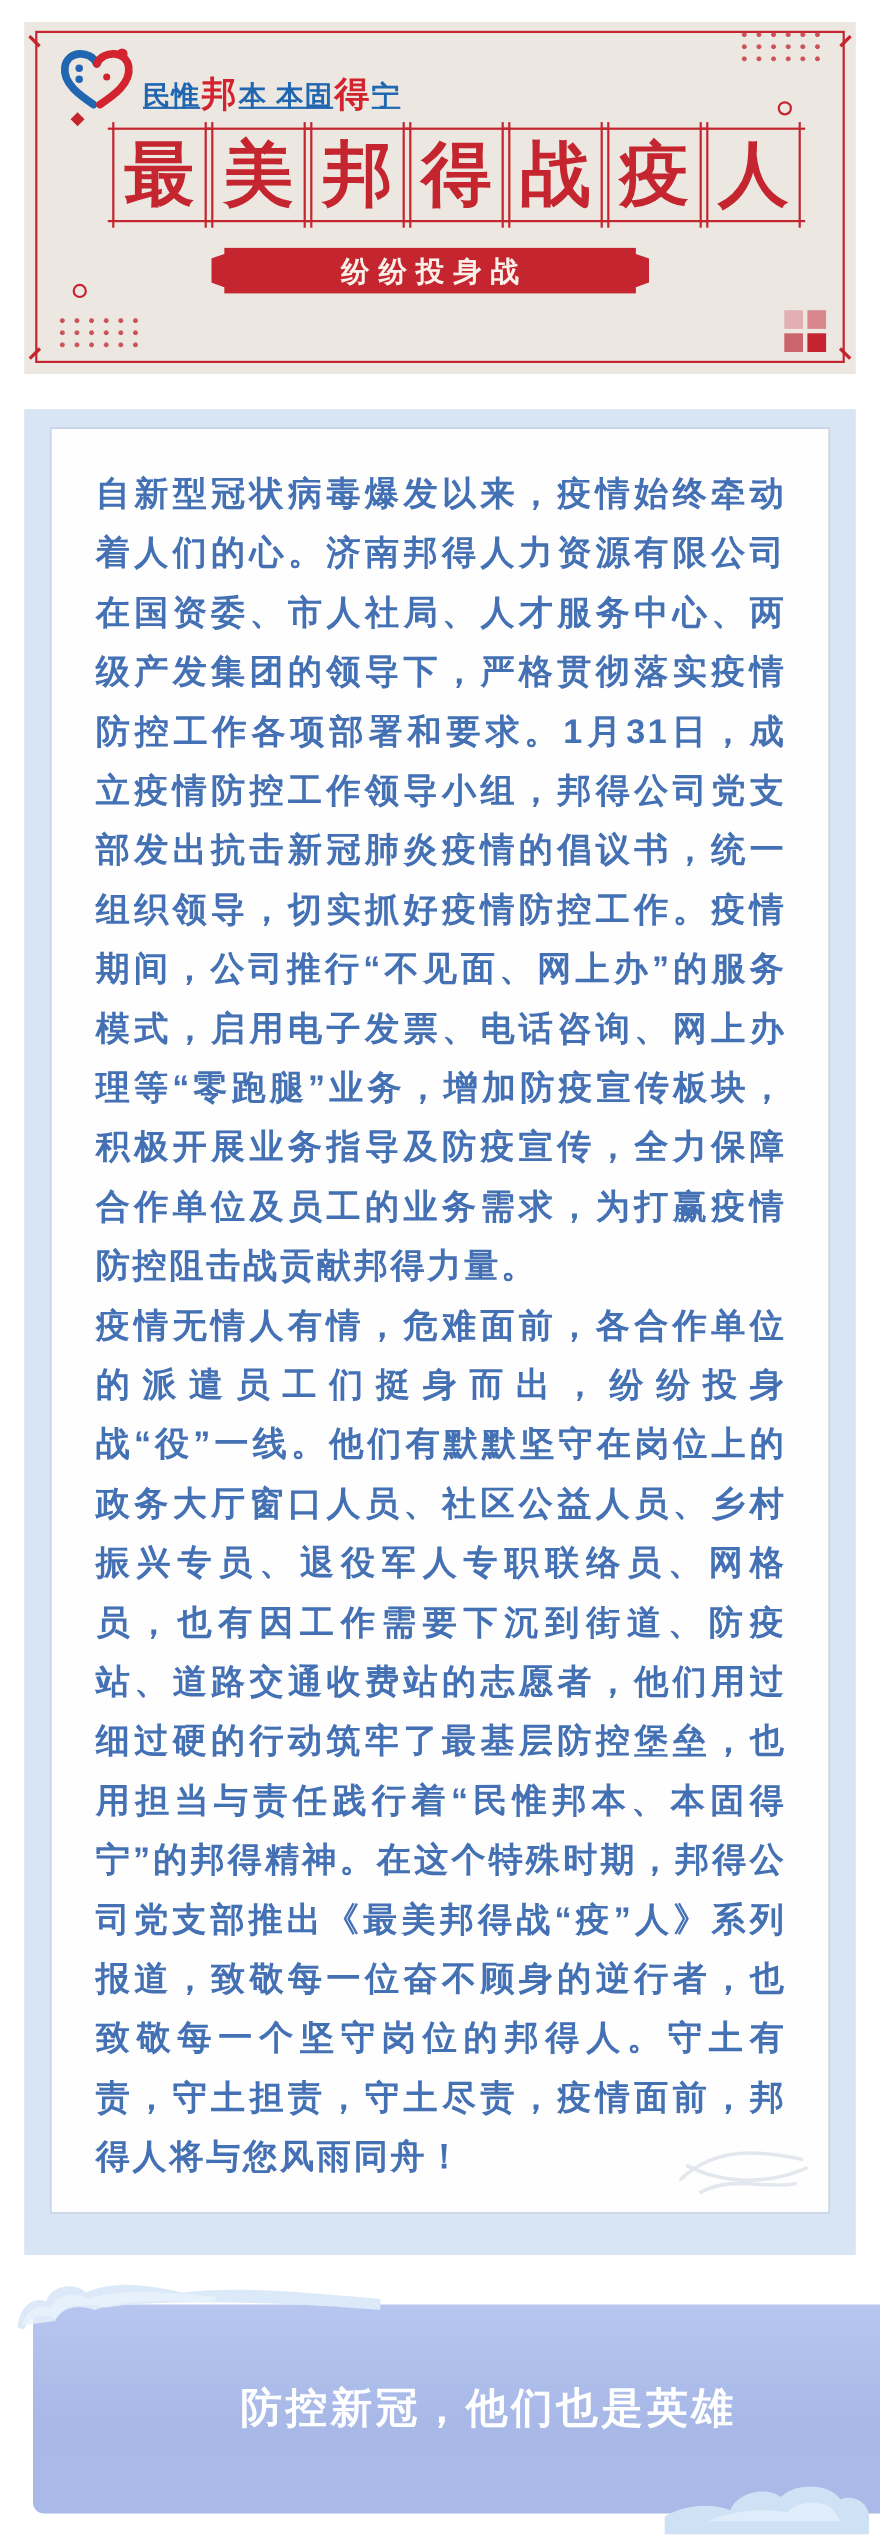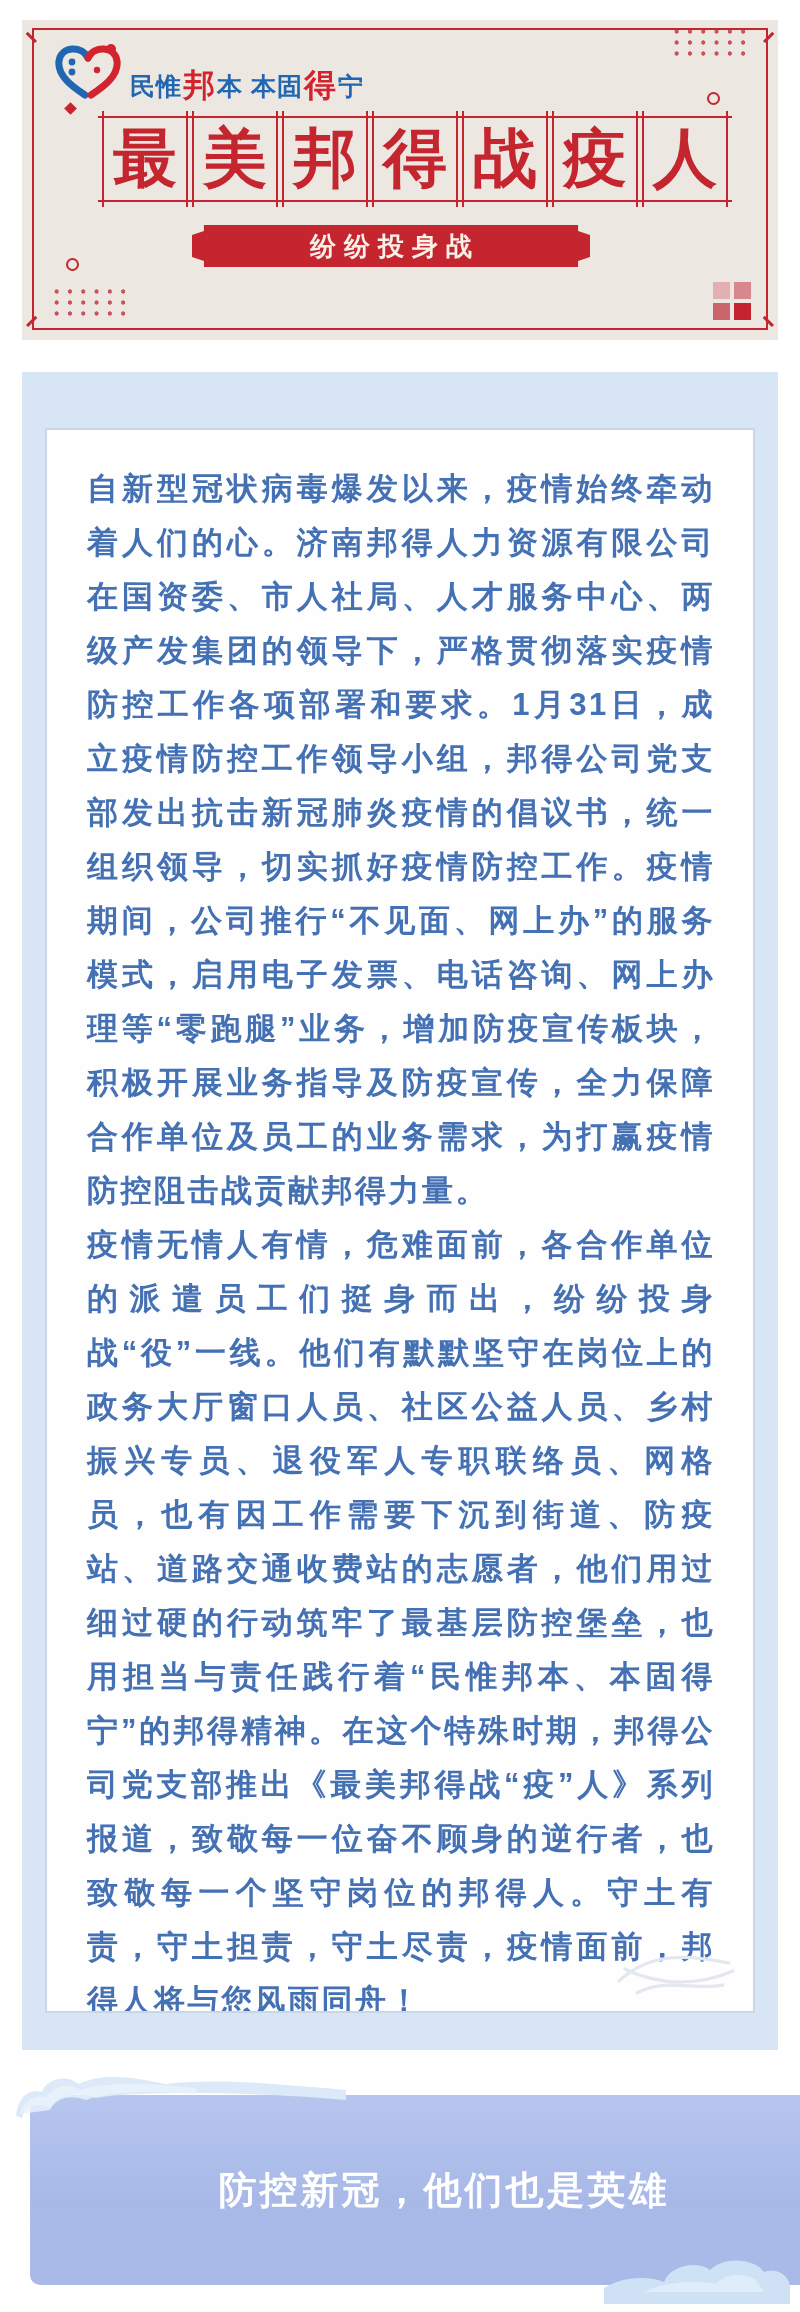--- a/index.html
+++ b/index.html
@@ -22,21 +22,21 @@
   .tick.tl{left:3px;top:16px;transform:rotate(45deg);}
   .tick.tr{right:3px;top:16px;transform:rotate(-45deg);}
   .tick.bl{left:3px;bottom:18px;transform:rotate(-45deg);}
   .tick.br{right:3px;bottom:18px;transform:rotate(45deg);}
 
   .logo{position:absolute;left:32px;top:22px;}
   .motto{
     position:absolute;left:108px;top:44px;font-weight:bold;letter-spacing:1px;
     white-space:pre;display:flex;align-items:center;
   }
-  .m-blue{color:var(--logo_blue);font-size:25px;}
+  .m-blue{color:var(--logo_blue);font-size:25px;text-decoration:underline;}
   .m-red{color:var(--logo_red);font-size:32px;font-family:"Liberation Serif","DejaVu Serif",serif;margin:0 1px;}
 
   .dots{
     width:80px;height:33px;
     background-image:radial-gradient(circle,rgba(197,55,63,.85) 1.9px,transparent 2.4px);
     background-size:13.3px 11px;background-position:2px 2px;
   }
   .dots-tr{position:absolute;right:30px;top:4px;}
   .dots-bl{position:absolute;left:26px;top:264px;}
 
@@ -77,21 +77,21 @@
   }
   .sq1{background:#e2b0b3;}.sq2{background:#d8878c;}.sq3{background:#cc656b;}.sq4{background:#c4242f;}
 
   
   .article-band{
     position:absolute;left:22px;top:372px;width:756px;height:1678px;
     background:var(--body_band);
   }
   .card{
     position:absolute;left:23px;top:16px;right:23px;bottom:37px;
-    background:#fefefe;border:2px solid var(--card_border);overflow:hidden;margin-top:40px;
+    background:#fefefe;border:2px solid var(--card_border);overflow:hidden;
   }
   .card-body{padding:32px 38px 0 40px;}
   .card-body p{
     margin:0;color:var(--text_blue);font-size:31px;line-height:54px;
     font-weight:bold;letter-spacing:2.5px;text-align:justify;text-align-last:left;
   }
   .doodle{position:absolute;right:12px;bottom:6px;}
 
   
   .footer{position:absolute;left:0;top:2050px;width:800px;height:262px;}

